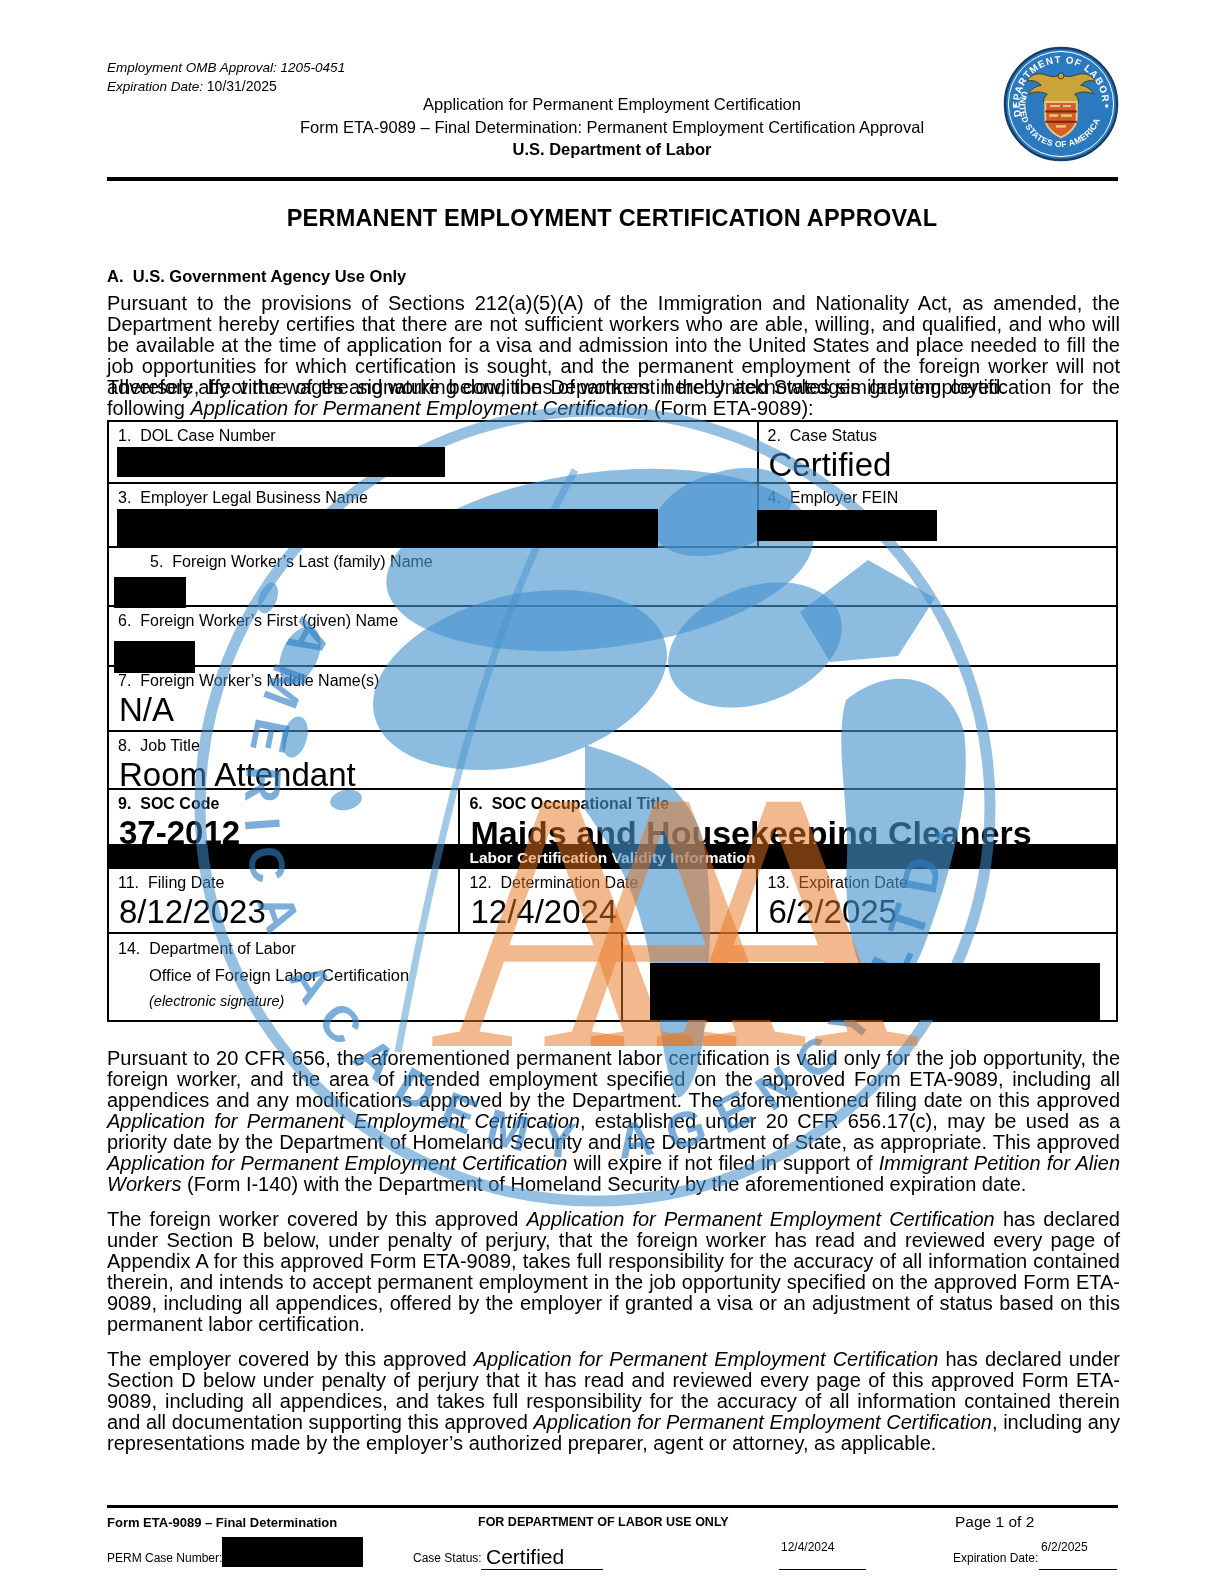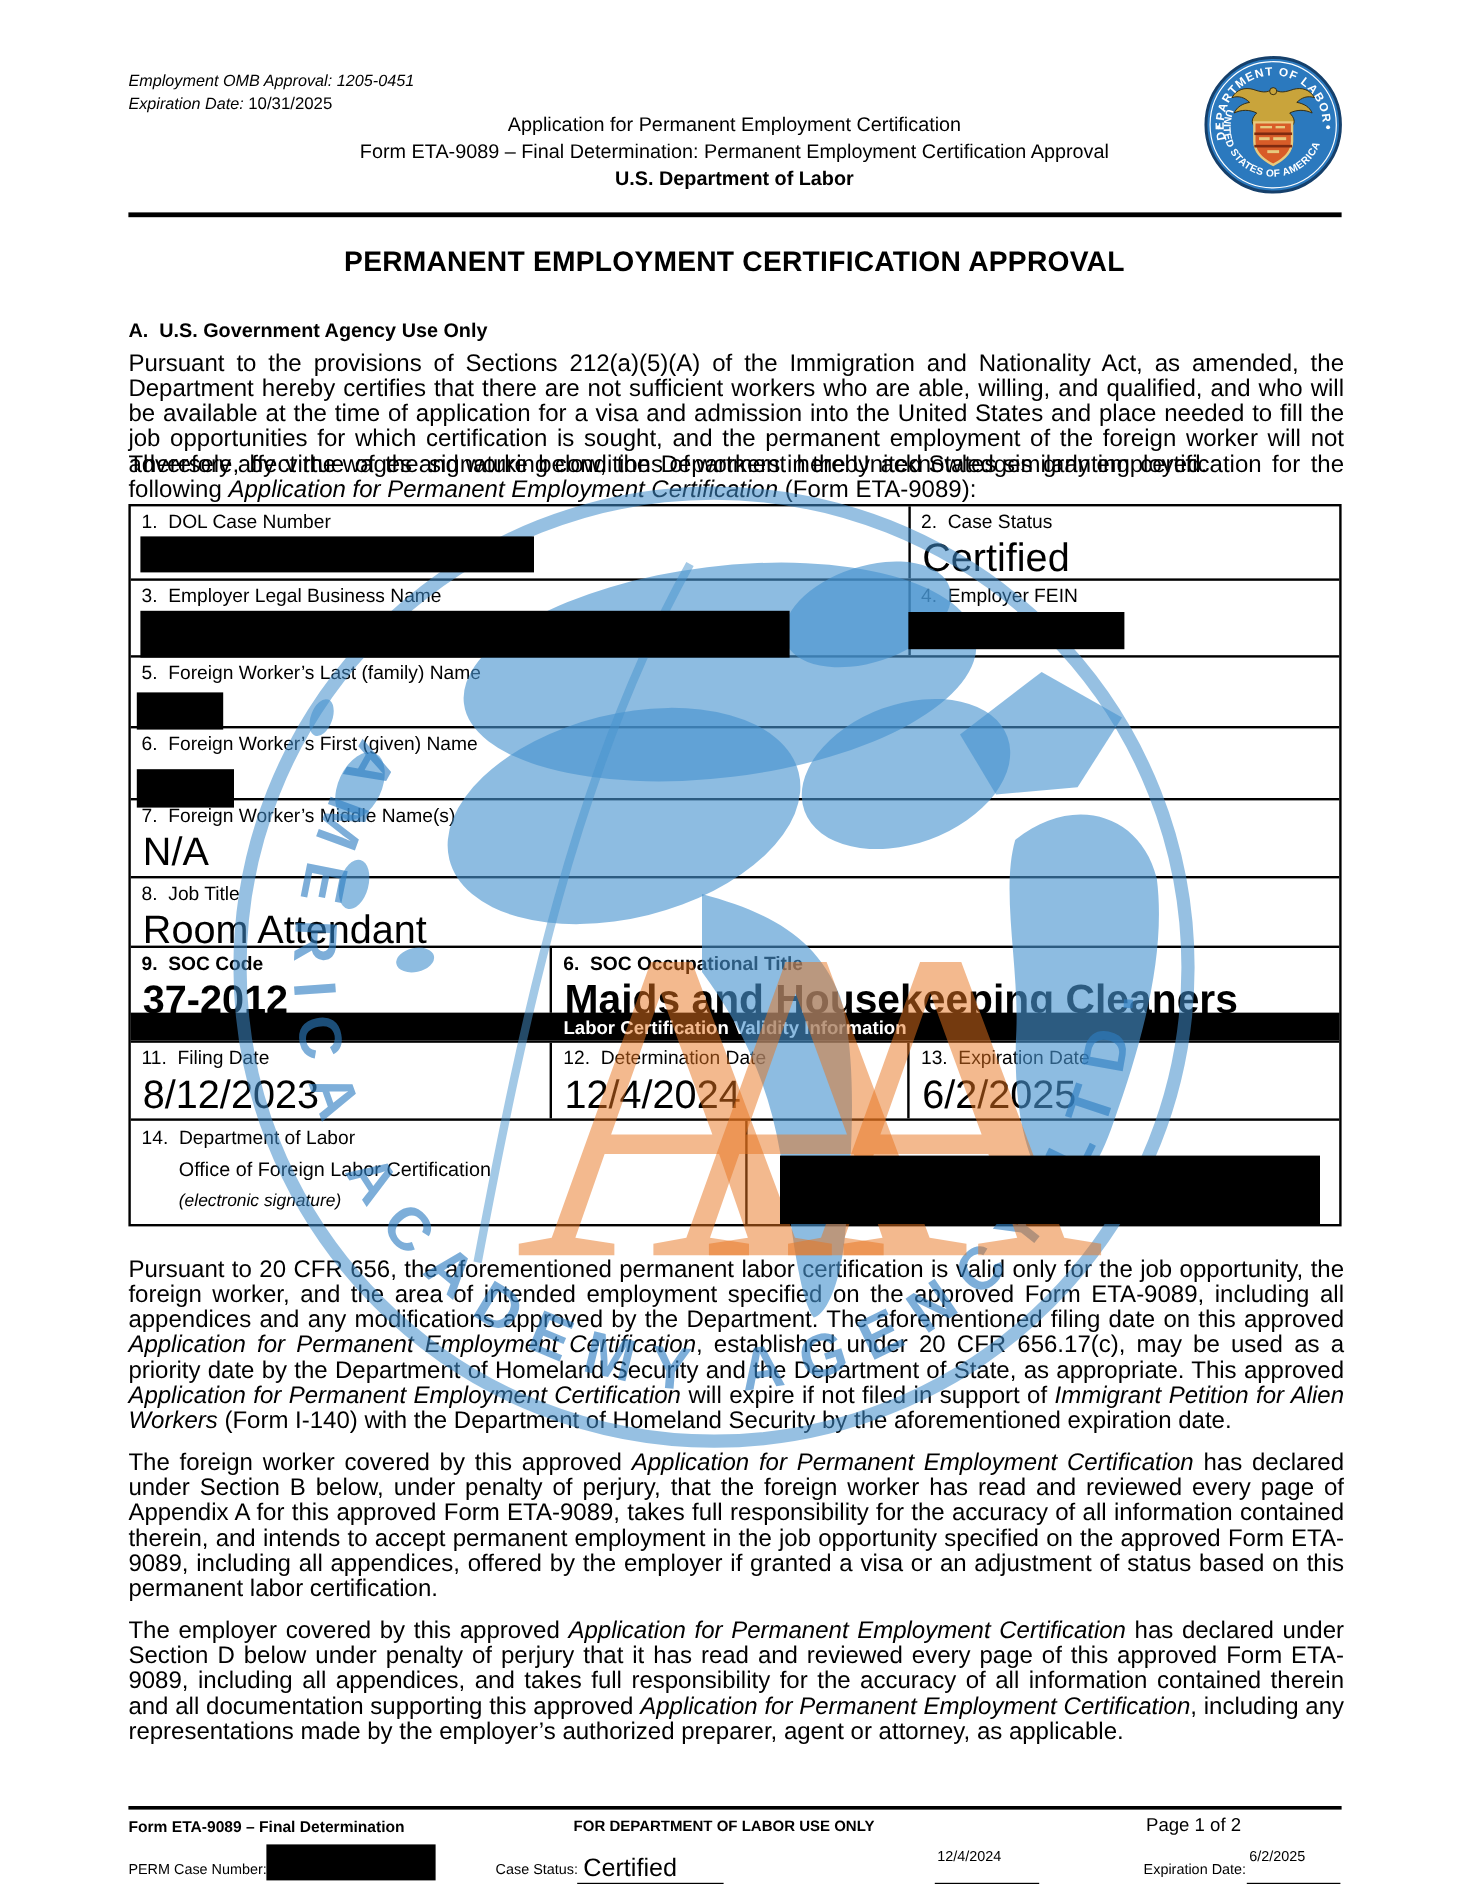--- a/index.html
+++ b/index.html
@@ -121,21 +121,21 @@
     </div>
   </div>
   <div class="trow" style="height:64px;">
     <div class="tcell" style="width:64.3%;">
       <div class="lbl">3.  Employer Legal Business Name</div>
     </div>
     <div class="tcell" style="width:35.7%;">
       <div class="lbl">4.  Employer FEIN</div>
     </div>
   </div>
-  <div class="trow" style="height:59px;">
+  <div class="trow" style="height:59px;padding-left:32px;">
     <div class="tcell" style="width:100%;">
       <div class="lbl">5.  Foreign Worker’s Last (family) Name</div>
     </div>
   </div>
   <div class="trow" style="height:60px;">
     <div class="tcell" style="width:100%;">
       <div class="lbl">6.  Foreign Worker’s First (given) Name</div>
     </div>
   </div>
   <div class="trow" style="height:65px;">

